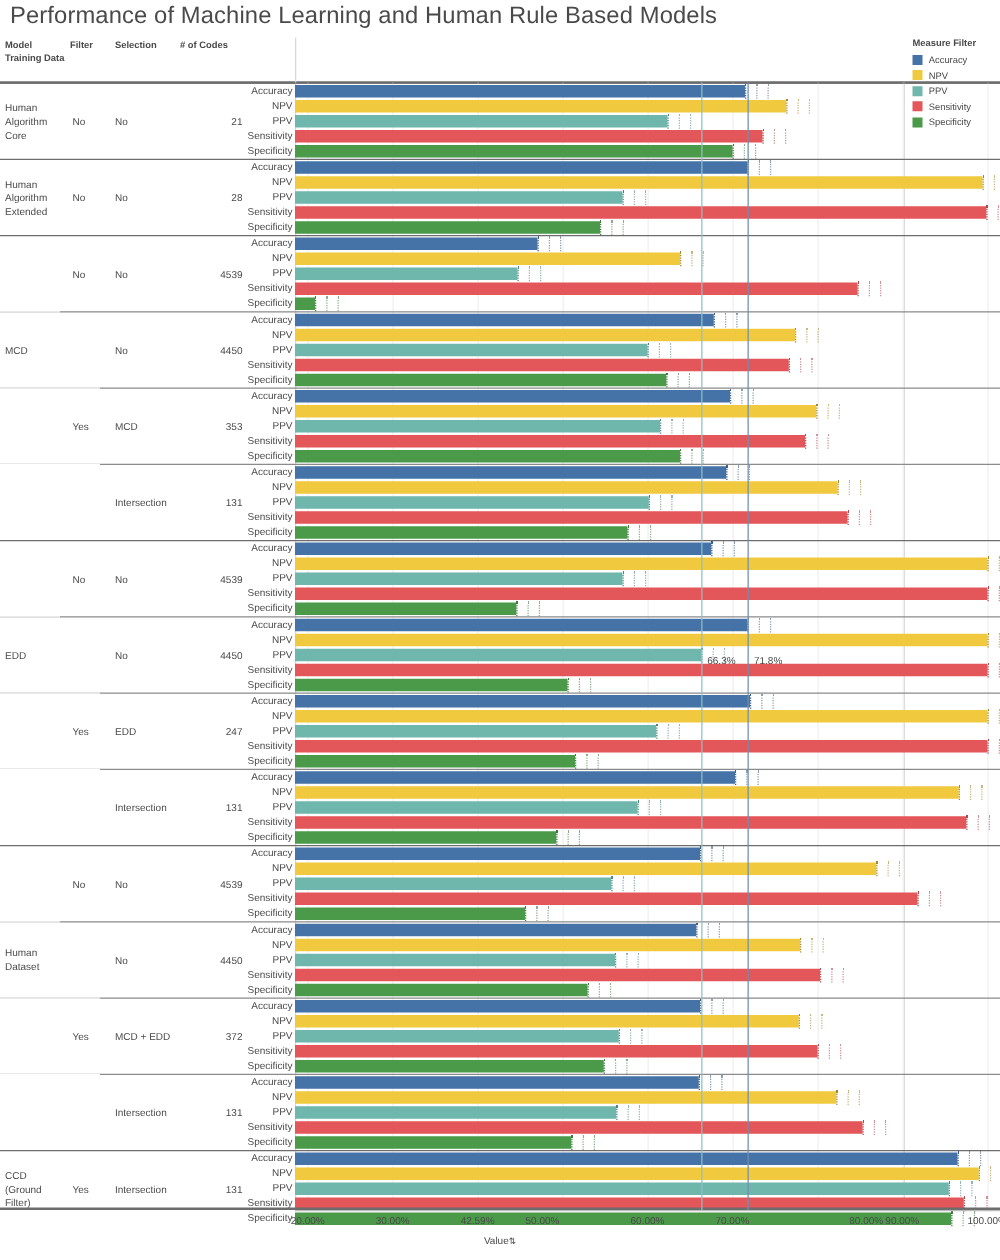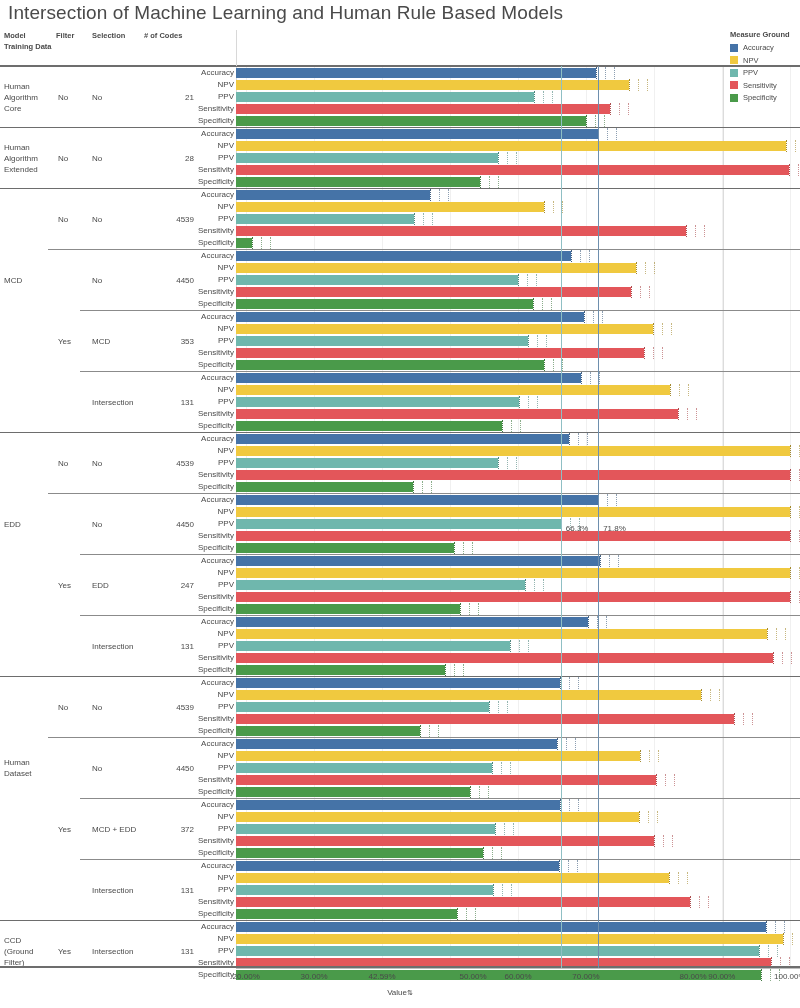--- a/index.html
+++ b/index.html
@@ -228,24 +228,24 @@
     position: absolute;
     top: 66px; width: 1px; height: 902px;
     background: #f0f0f0;
   }
 </style>
 </head>
 <body>
 
 <div id="page">
 
-  <div class="title">Intersection of Machine Learning and Human Rule Based Models</div>
+  <div class="title">Performance of Machine Learning and Human Rule Based Models</div>
 
   <div class="legend">
-    <div class="legend-title">Measure Ground</div>
+    <div class="legend-title">Measure Filter</div>
     <div id="legend-items">
         <div class="legend-item">
           <span class="legend-swatch" style="background: rgb(69, 115, 167);"></span>
           <span class="legend-label">Accuracy</span>
         </div>
         <div class="legend-item">
           <span class="legend-swatch" style="background: rgb(240, 201, 63);"></span>
           <span class="legend-label">NPV</span>
         </div>
         <div class="legend-item">
@@ -964,21 +964,21 @@
     </div>
 
   <div class="bottom-border"></div>
 
   <div class="axis">
     <div class="axis-line"></div>
     <div id="ticks">
         <div class="tick-label" style="left: 246.193px;">20.00%</div>
         <div class="tick-label" style="left: 314.145px;">30.00%</div>
         <div class="tick-label" style="left: 382.096px;">42.59%</div>
-        <div class="tick-label" style="left: 473px;">50.00%</div>
+        <div class="tick-label" style="left: 434px;">50.00%</div>
         <div class="tick-label" style="left: 518px;">60.00%</div>
         <div class="tick-label" style="left: 585.952px;">70.00%</div>
         <div class="tick-label" style="left: 693px;">80.00%</div>
         <div class="tick-label" style="left: 721.855px;">90.00%</div>
         <div class="tick-label" style="left: 789.807px;">100.00%</div>
       </div>
     <div class="axis-title">
       <span>Value</span><span class="sortglyph">⇅</span>
     </div>
   </div>

